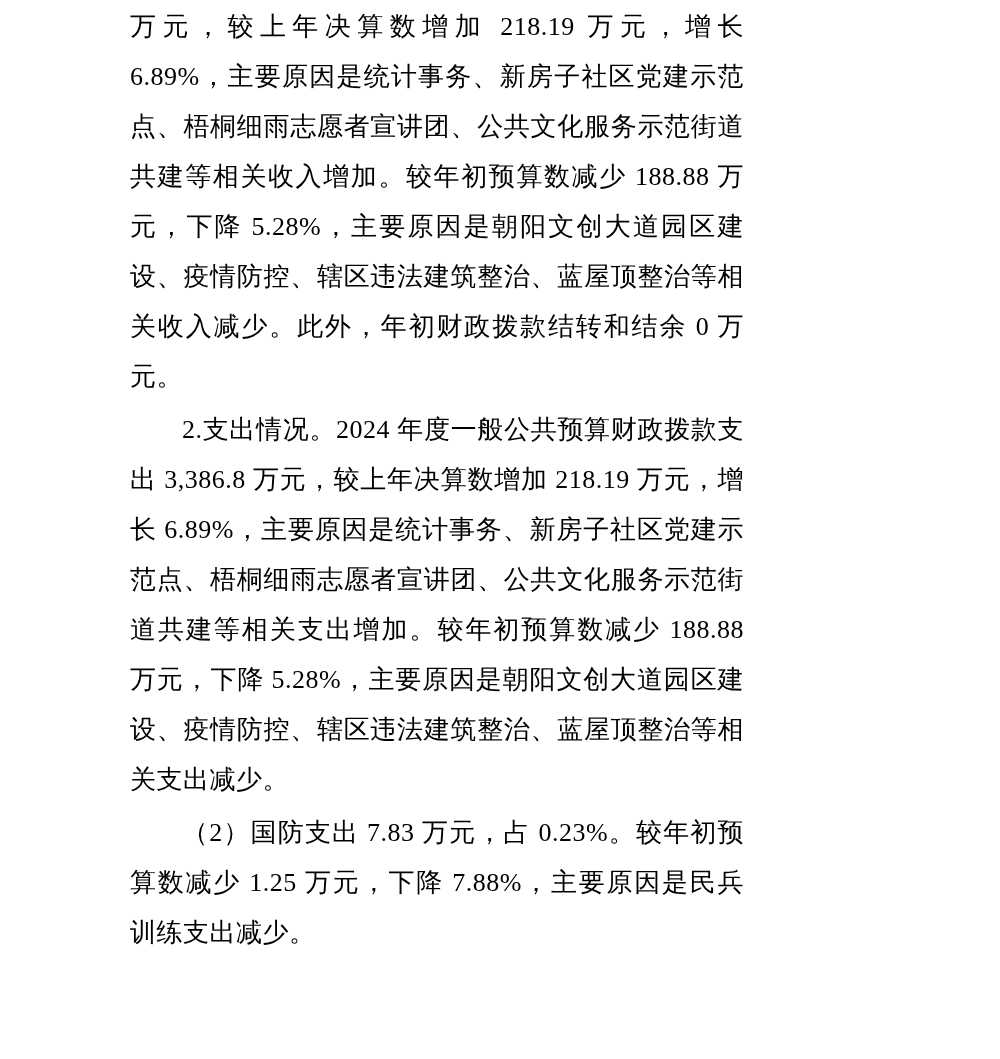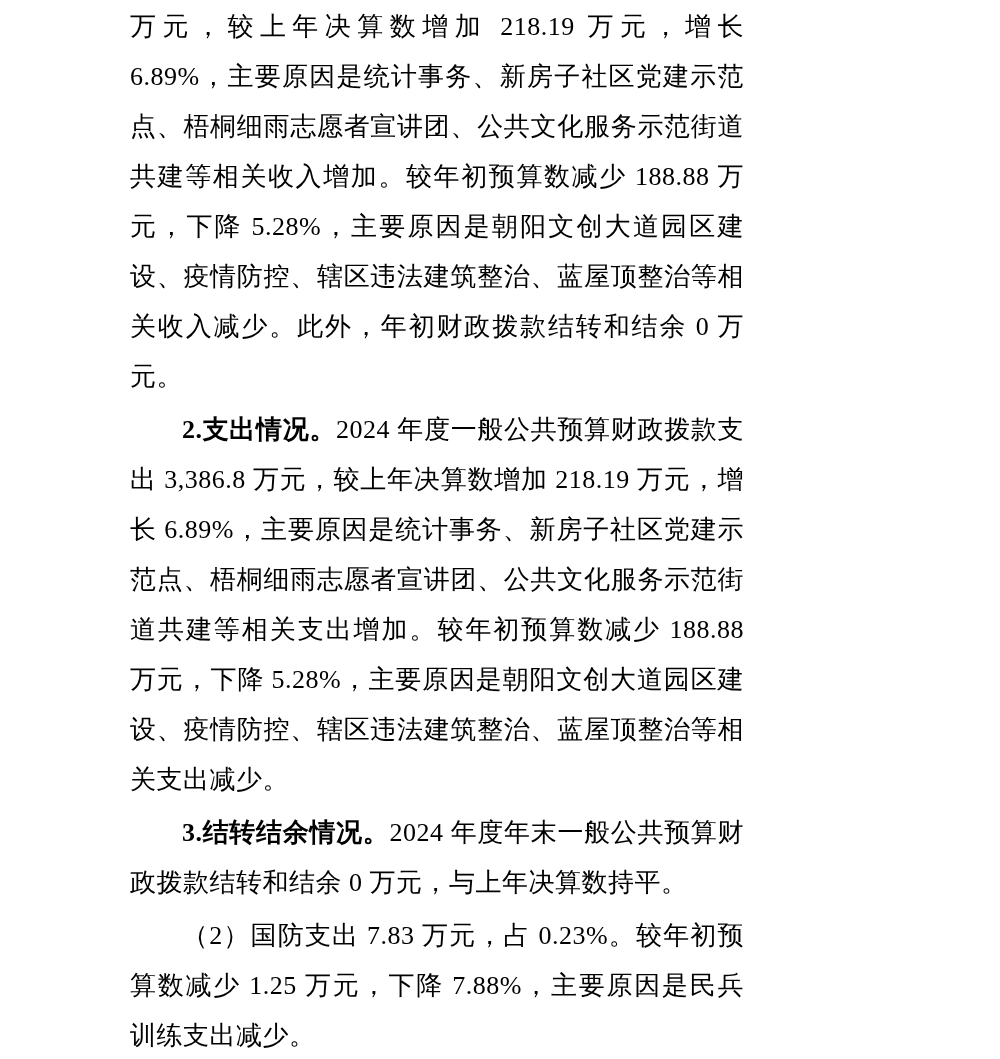--- a/index.html
+++ b/index.html
@@ -24,35 +24,34 @@
   }
   .para {
     margin: 0;
     text-indent: 0;
   }
   .para.indent {
     text-indent: 2em;
     margin-top: 3px;
   }
   .para .lead {
-    font-weight: bold;
+    font-weight: normal;
     margin-top: 36px;
   }
   .para .num-space {
     white-space: pre-wrap;
   }
 </style>
 </head>
 <body>
 
 <div class="page">
 
   <p class="para"><span class="body num-space">万元，较上年决算数增加 218.19 万元，增长 6.89%，主要原因是统计事务、新房子社区党建示范点、梧桐细雨志愿者宣讲团、公共文化服务示范街道共建等相关收入增加。较年初预算数减少 188.88 万元，下降 5.28%，主要原因是朝阳文创大道园区建设、疫情防控、辖区违法建筑整治、蓝屋顶整治等相关收入减少。此外，年初财政拨款结转和结余 0 万元。</span></p>
 
   <p class="para indent"><span class="lead">2.支出情况。</span><span class="body num-space">2024 年度一般公共预算财政拨款支出 3,386.8 万元，较上年决算数增加 218.19 万元，增长 6.89%，主要原因是统计事务、新房子社区党建示范点、梧桐细雨志愿者宣讲团、公共文化服务示范街道共建等相关支出增加。较年初预算数减少 188.88 万元，下降 5.28%，主要原因是朝阳文创大道园区建设、疫情防控、辖区违法建筑整治、蓝屋顶整治等相关支出减少。</span></p>
 
-  <p class="para indent"><span class="lead">3.结转结余情况。</span><span class="body num-space">2024 年度年末一般公共预算财政拨款结转和结余 0 万元，与上年决算数持平。</span></p>
 
 
 
   <p class="para indent"><span class="body num-space">（2）国防支出 7.83 万元，占 0.23%。较年初预算数减少 1.25 万元，下降 7.88%，主要原因是民兵训练支出减少。</span></p>
 
 </div>
 
 </body></html>

